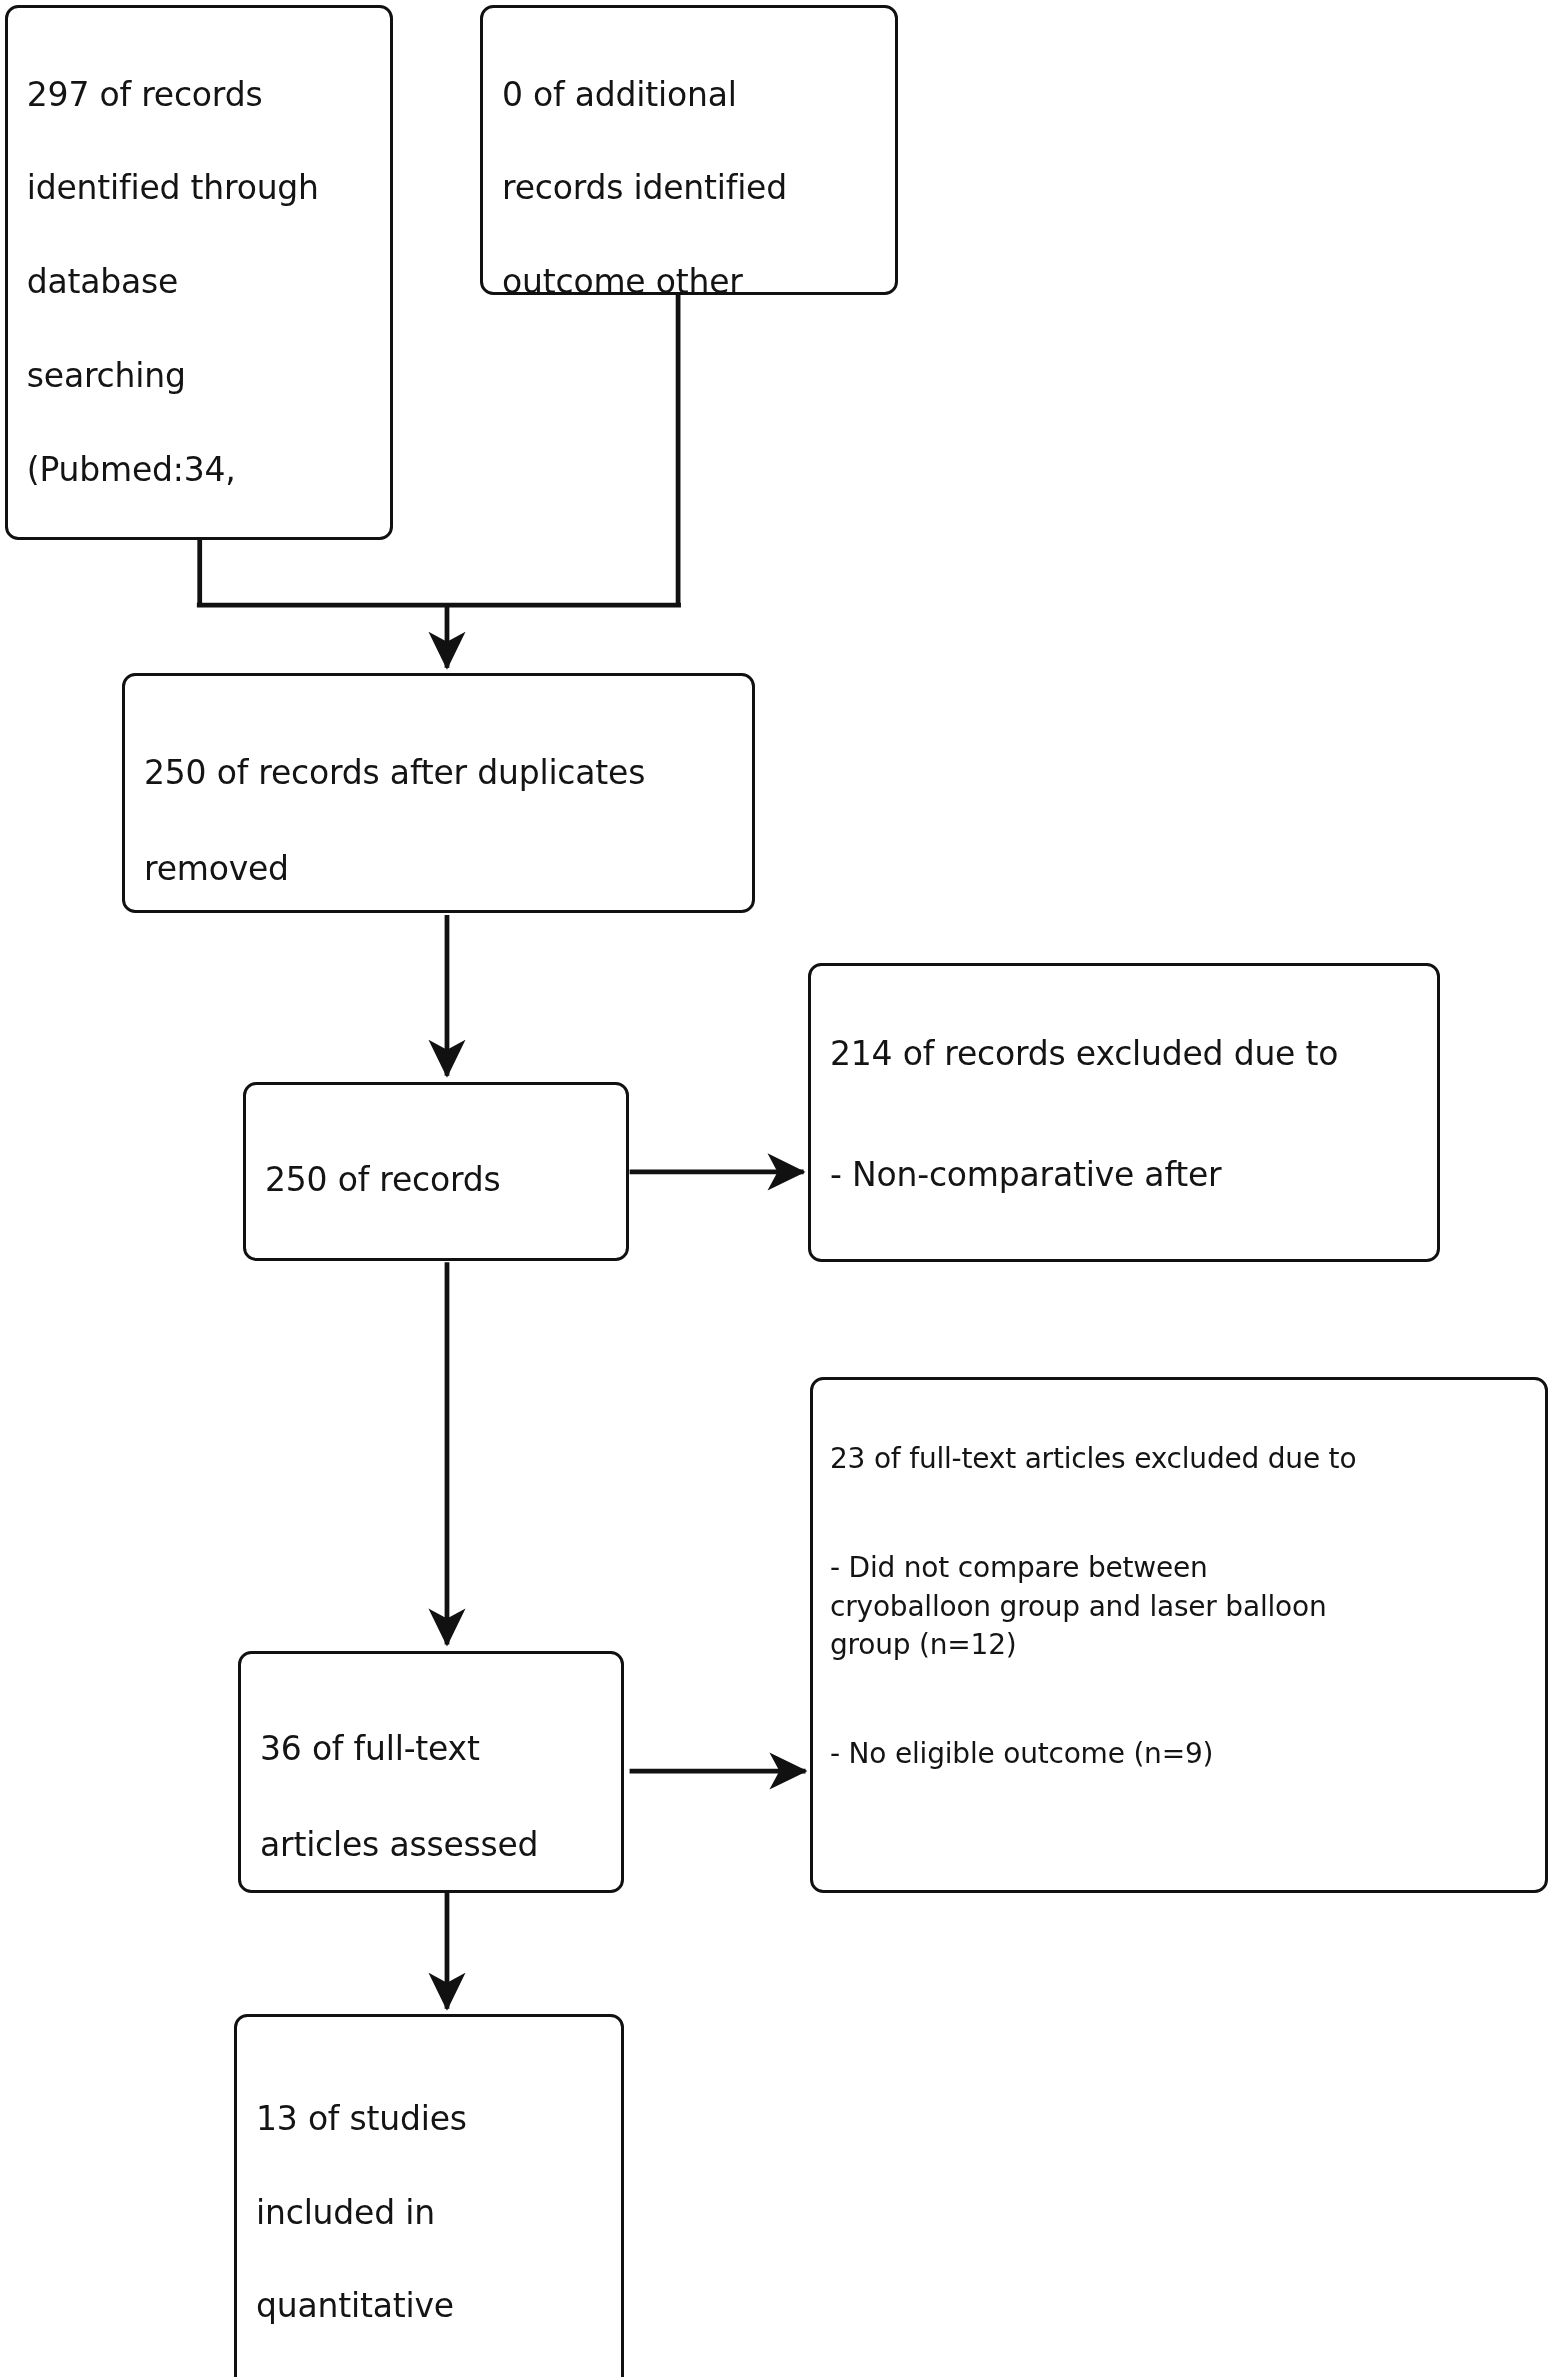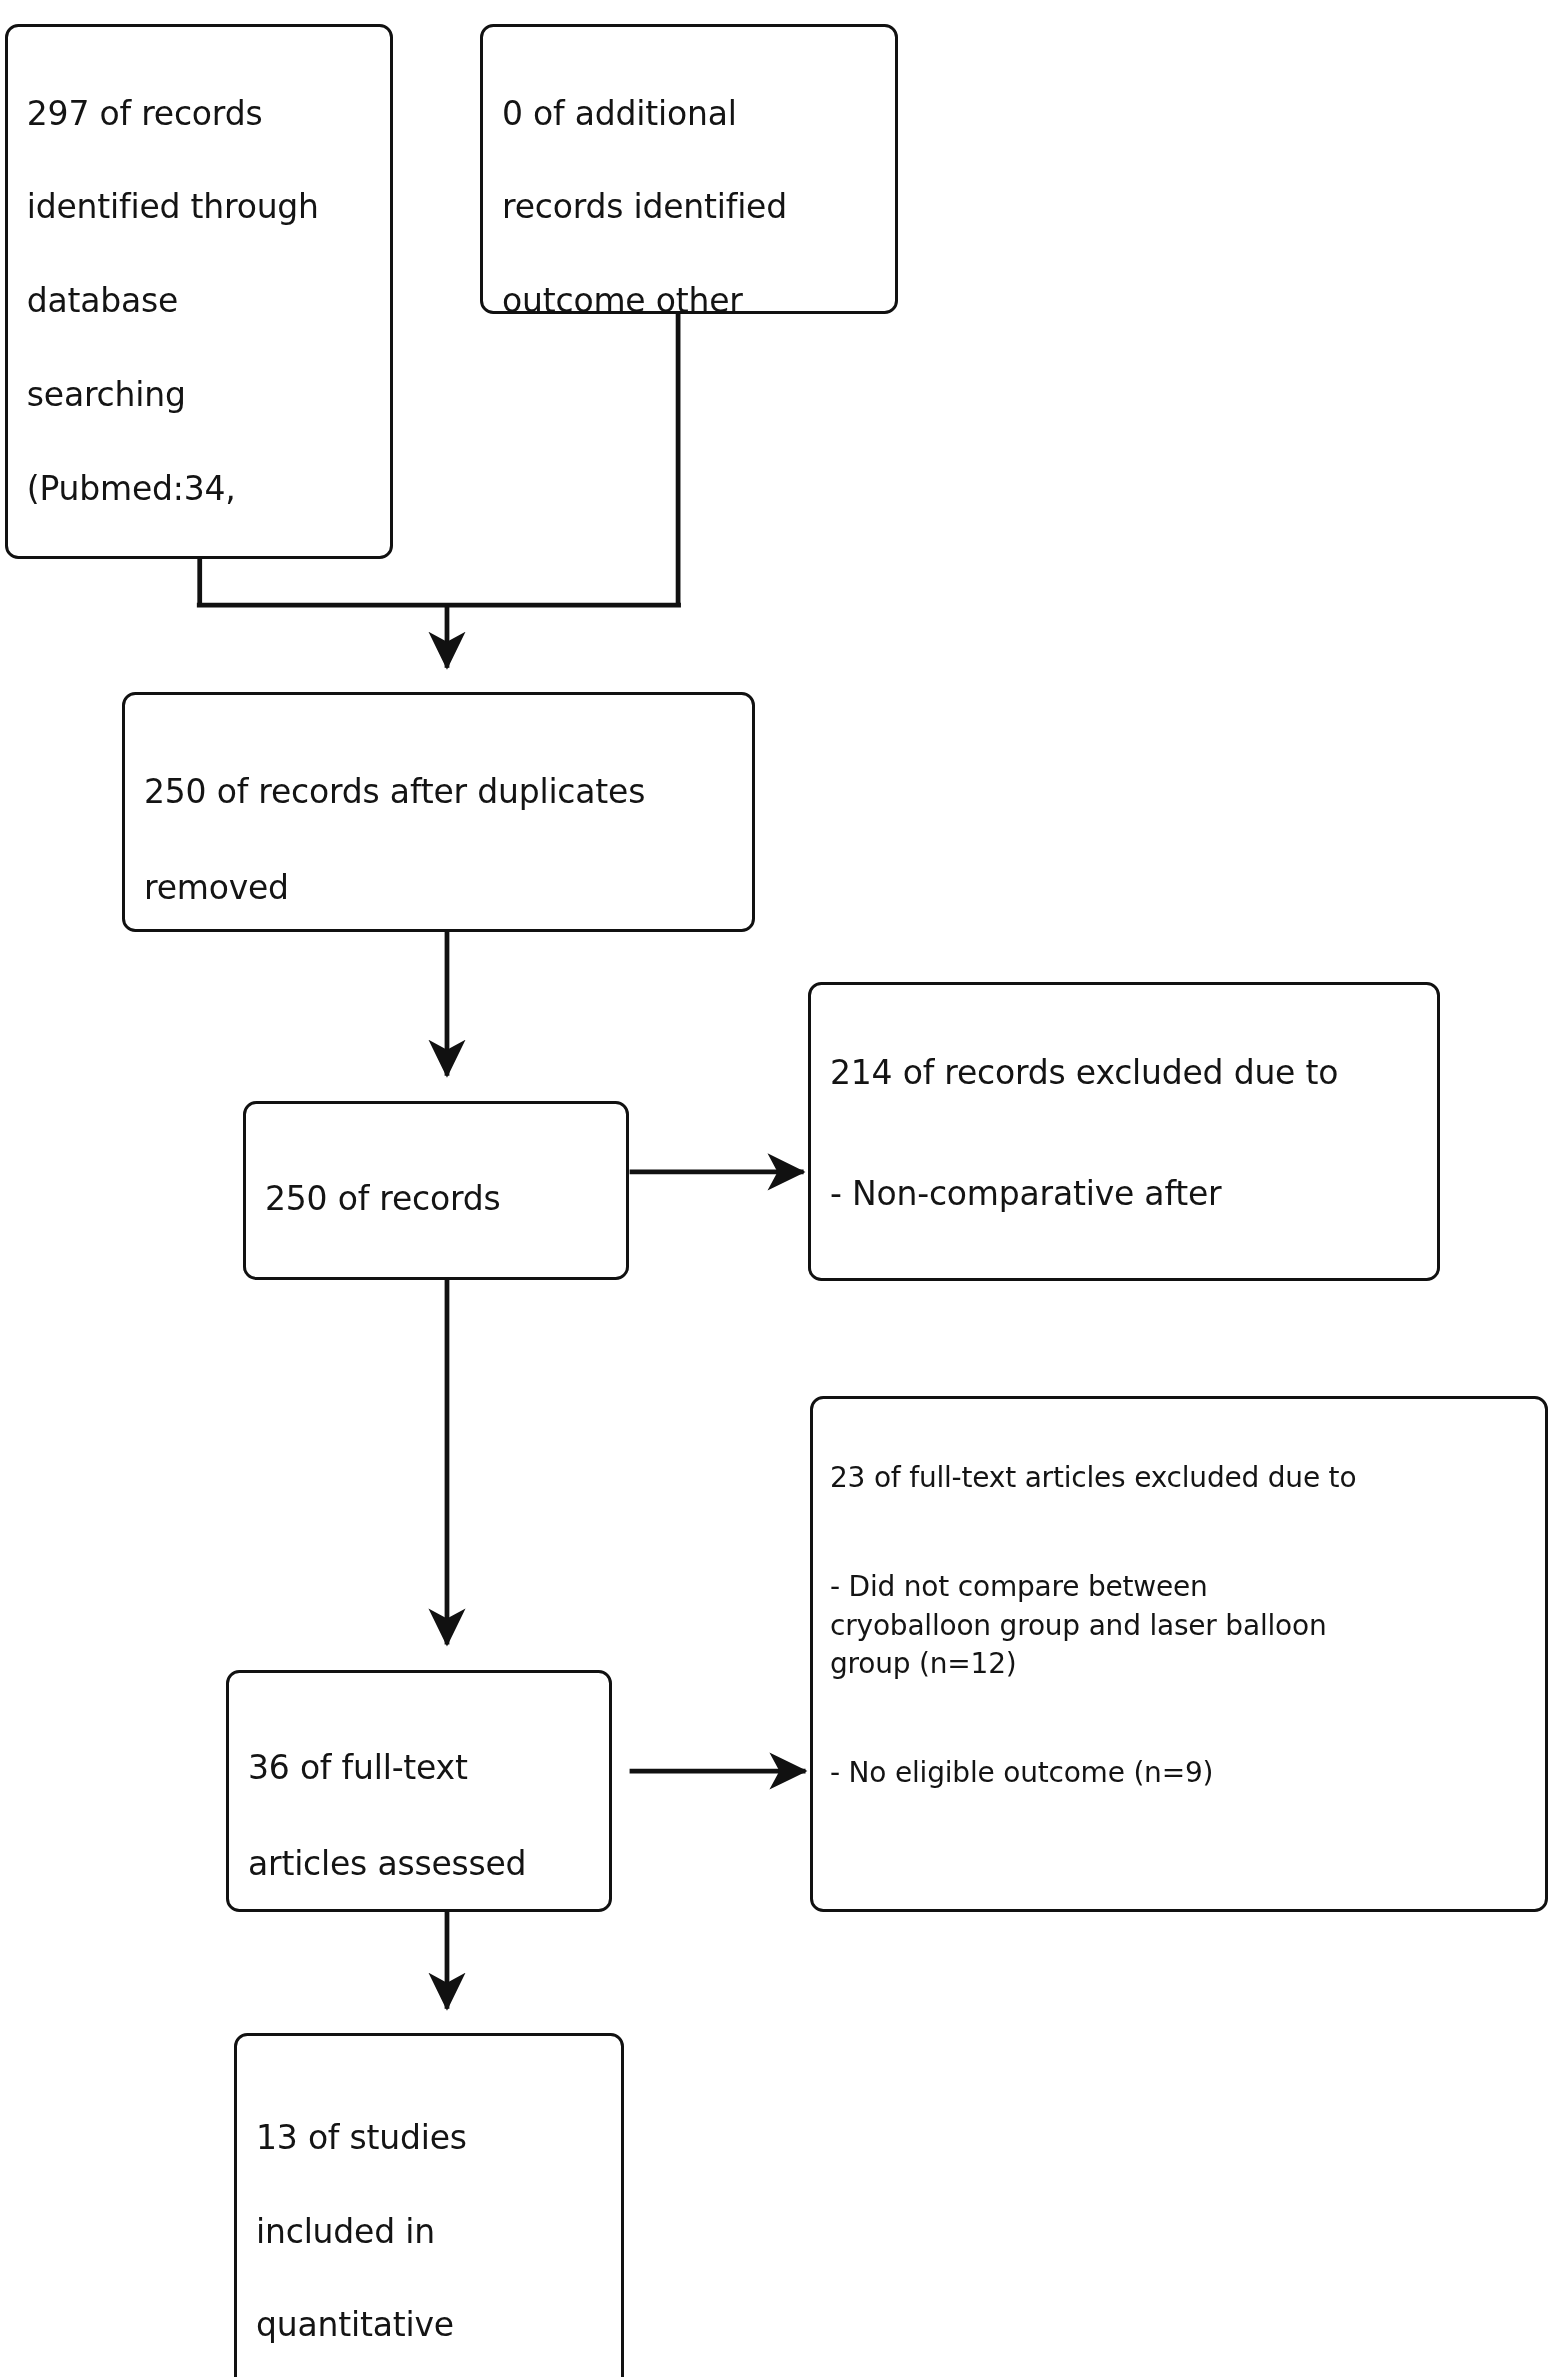--- a/index.html
+++ b/index.html
@@ -23,21 +23,20 @@
     background: #ffffff;
     border: 3.8px solid #111111;
     border-radius: 13.3px;
     padding: 13.3px 17px 13.3px 19px;
     color: #141414;
     font-size: 33px;
     line-height: 1.40;
     letter-spacing: -0.2px;
     white-space: pre-line;
     overflow: hidden;
-    margin-top: 19px;
   }
   .node .ln {
     display: block;
   }
   
   .node.spaced .ln { margin-bottom: 32px; }
   .node.spaced .ln:last-child { margin-bottom: 0; }
 
   
   #wires {
@@ -108,21 +107,21 @@
     <span class="ln">screened</span>
   </div>
 
   <div class="node spaced" style="left:808px; top:963px; width:632px; height:299px;
               padding-top:21px; line-height:1.35;">
     <span class="ln">214 of records excluded due to</span>
     <span class="ln">- Non-comparative after</span>
     
   </div>
 
-  <div class="node" style="left:226px; top:1651px; width:386px; height:242px;
+  <div class="node" style="left:238px; top:1651px; width:386px; height:242px;
               padding-top:23px; line-height:1.45;">
     <span class="ln">36 of full-text</span>
     <span class="ln">articles assessed</span>
     
   </div>
 
   <div class="node spaced" style="left:810px; top:1377px; width:738px; height:516px;
               padding-top:21px; padding-left:17px; padding-right:7.6px;
               font-size:28px; line-height:1.38;">
     <span class="ln">23 of full-text articles excluded due to</span>

